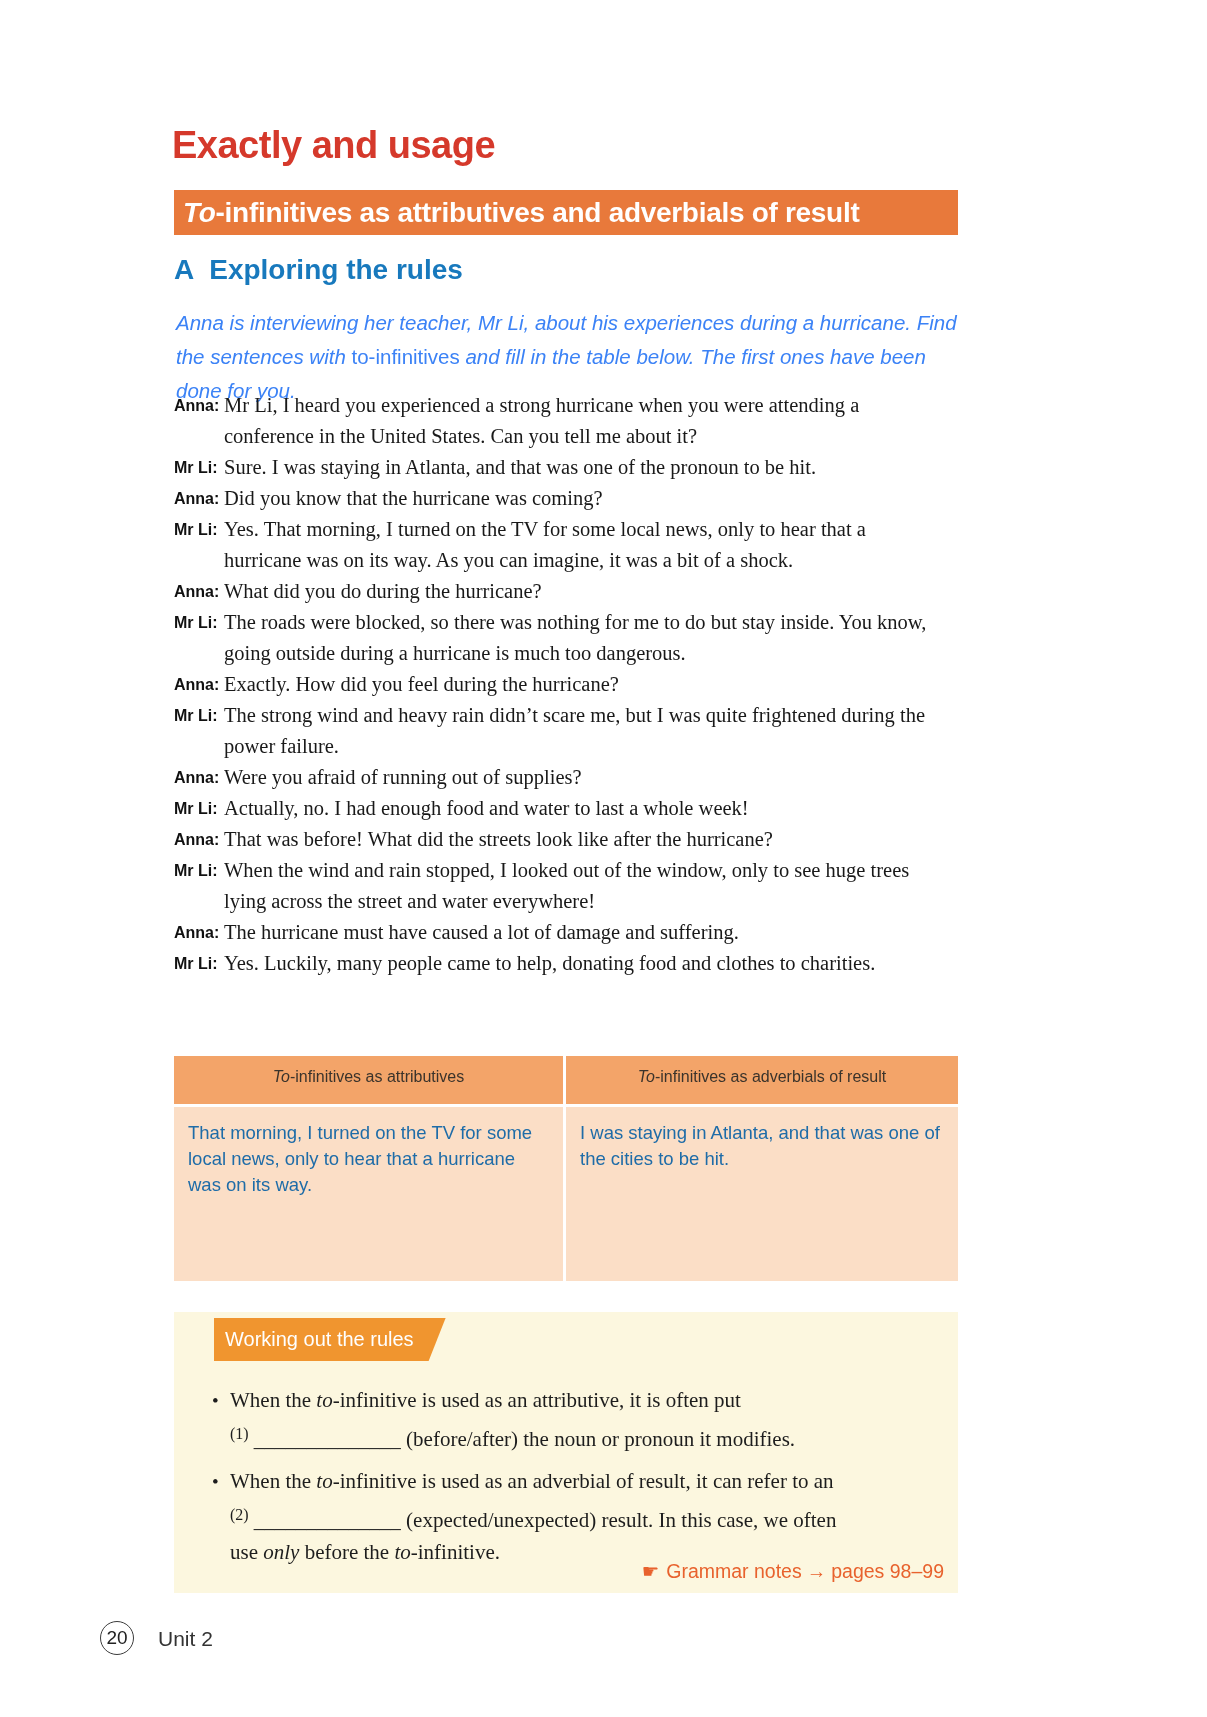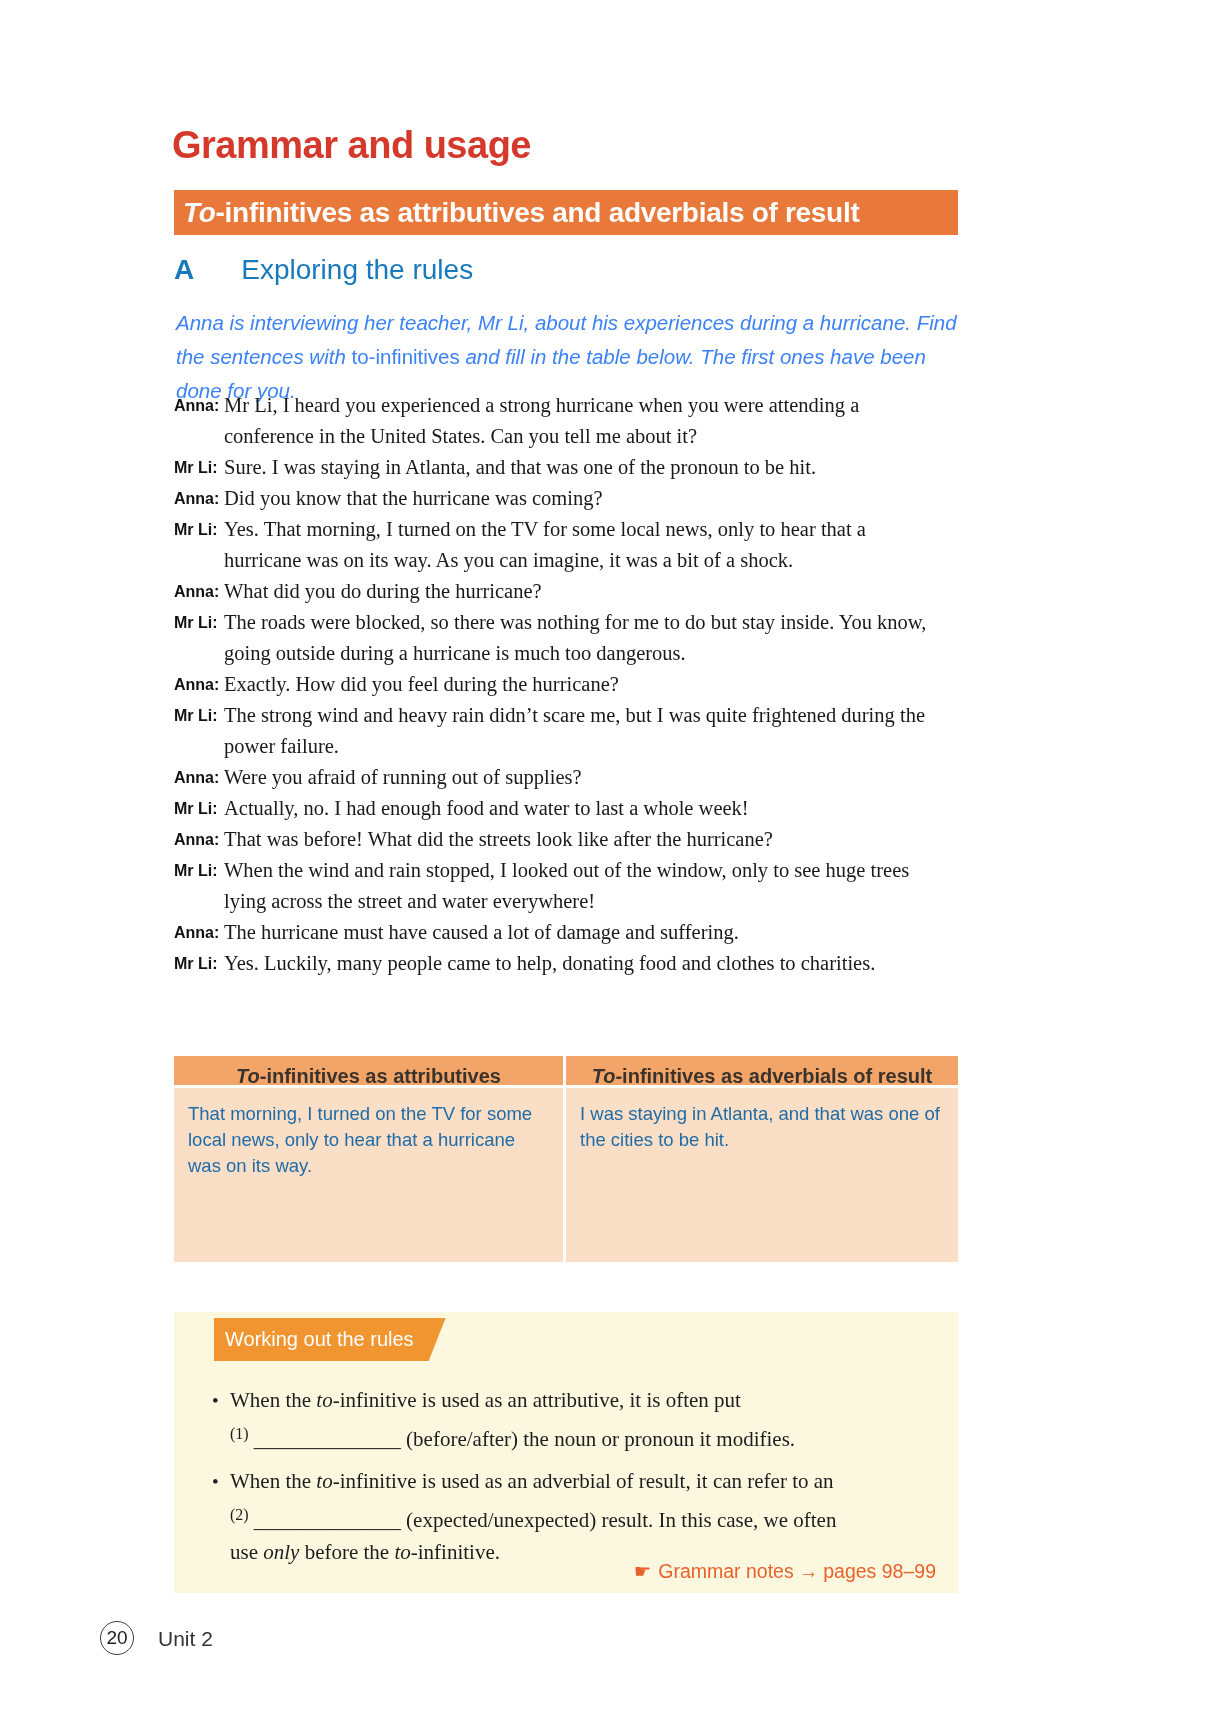--- a/index.html
+++ b/index.html
@@ -28,21 +28,21 @@
   }
   #banner{
     position:absolute;left:174px;top:190px;width:784px;height:45px;line-height:45px;
     background:var(--banner-orange);color:#fff;font-size:28px;font-weight:bold;
     padding-left:9px;box-sizing:border-box;white-space:nowrap;letter-spacing:-0.3px;
   }
   #section-heading{
     position:absolute;left:174px;top:254px;font-size:28px;color:var(--heading-blue);
   }
   #section-heading .letter{font-weight:800;margin-right:15px;}
-  #section-heading .stitle{font-weight:400;margin-left:32px;}
+  #section-heading .stitle{font-weight:700;}
 
   #instructions{
     position:absolute;left:176px;top:306px;width:786px;
     font-size:20.5px;line-height:34px;color:#3b82f6;
   }
 
   #dialogue{position:absolute;left:174px;top:390px;width:790px;}
   .d-row{display:flex;align-items:flex-start;}
   .d-speaker{
     flex:0 0 50px;font-weight:bold;font-size:16px;line-height:31px;color:#111;
@@ -50,22 +50,22 @@
   .d-text{
     font-family:"Liberation Serif",serif;font-size:20.5px;line-height:31px;
     color:#191919;width:724px;
   }
 
   #rules-table{
     position:absolute;left:174px;top:1056px;width:784px;
     display:grid;grid-template-columns:389px 392px;gap:3px;background:#fff;
   }
   .th{
-    height:29px;line-height:41px;text-align:center;background:var(--table-header-bg);
-    color:#3a332b;font-size:20px;font-weight:bold;
+    height:48px;line-height:41px;text-align:center;background:var(--table-header-bg);
+    color:#3a332b;font-size:16px;font-weight:normal;
   }
   .td{
     height:174px;box-sizing:border-box;padding:13px 14px 0 14px;
     background:var(--table-body-bg);color:var(--table-text-blue);
     font-size:18.5px;line-height:26px;
   }
 
   #rules-panel{
     position:absolute;left:174px;top:1312px;width:784px;height:281px;
     background:var(--panel-cream);
@@ -79,36 +79,36 @@
     margin-left:40px;
   }
   #bullets{position:absolute;left:38px;top:72px;width:720px;}
   .bullet{
     display:flex;font-family:"Liberation Serif",serif;font-size:21px;line-height:33px;
     color:#1d1d1d;margin-bottom:9px;
   }
   .bullet-dot{flex:0 0 18px;font-size:19px;line-height:33px;}
   .bullet-body{flex:1;}
   #grammar-note{
-    position:absolute;right:22px;bottom:10px;color:var(--note-orange);font-size:19.5px;
+    position:absolute;right:14px;bottom:10px;color:var(--note-orange);font-size:19.5px;
   }
   #grammar-note .hand{margin-right:7px;}
   #grammar-note .arrow{margin:0 5px;}
 
   #footer-page-circle{
     position:absolute;left:100px;top:1621px;width:34px;height:34px;
     border:1.6px solid #3c3c3c;border-radius:50%;box-sizing:border-box;
     text-align:center;line-height:31px;font-size:19px;color:#222;
   }
   #footer-unit{position:absolute;left:158px;top:1627px;font-size:21px;color:#333;}
 </style>
 </head>
 <body>
 
-<div id="page-title">Grammar and usage</div>
+<div id="page-title">Exactly and usage</div>
 
 <div id="banner"><span class="it">To</span><span>-infinitives as attributives and adverbials of result</span></div>
 
 <div id="section-heading">
   <span class="letter">A</span><span class="stitle">Exploring the rules</span>
 </div>
 
 <div id="instructions"><span class="it">Anna is interviewing her teacher, Mr Li, about his experiences during a hurricane. Find the sentences with </span><span>to-infinitives</span><span class="it"> and fill in the table below. The first ones have been done for you.</span></div>
 
 <div id="dialogue">

